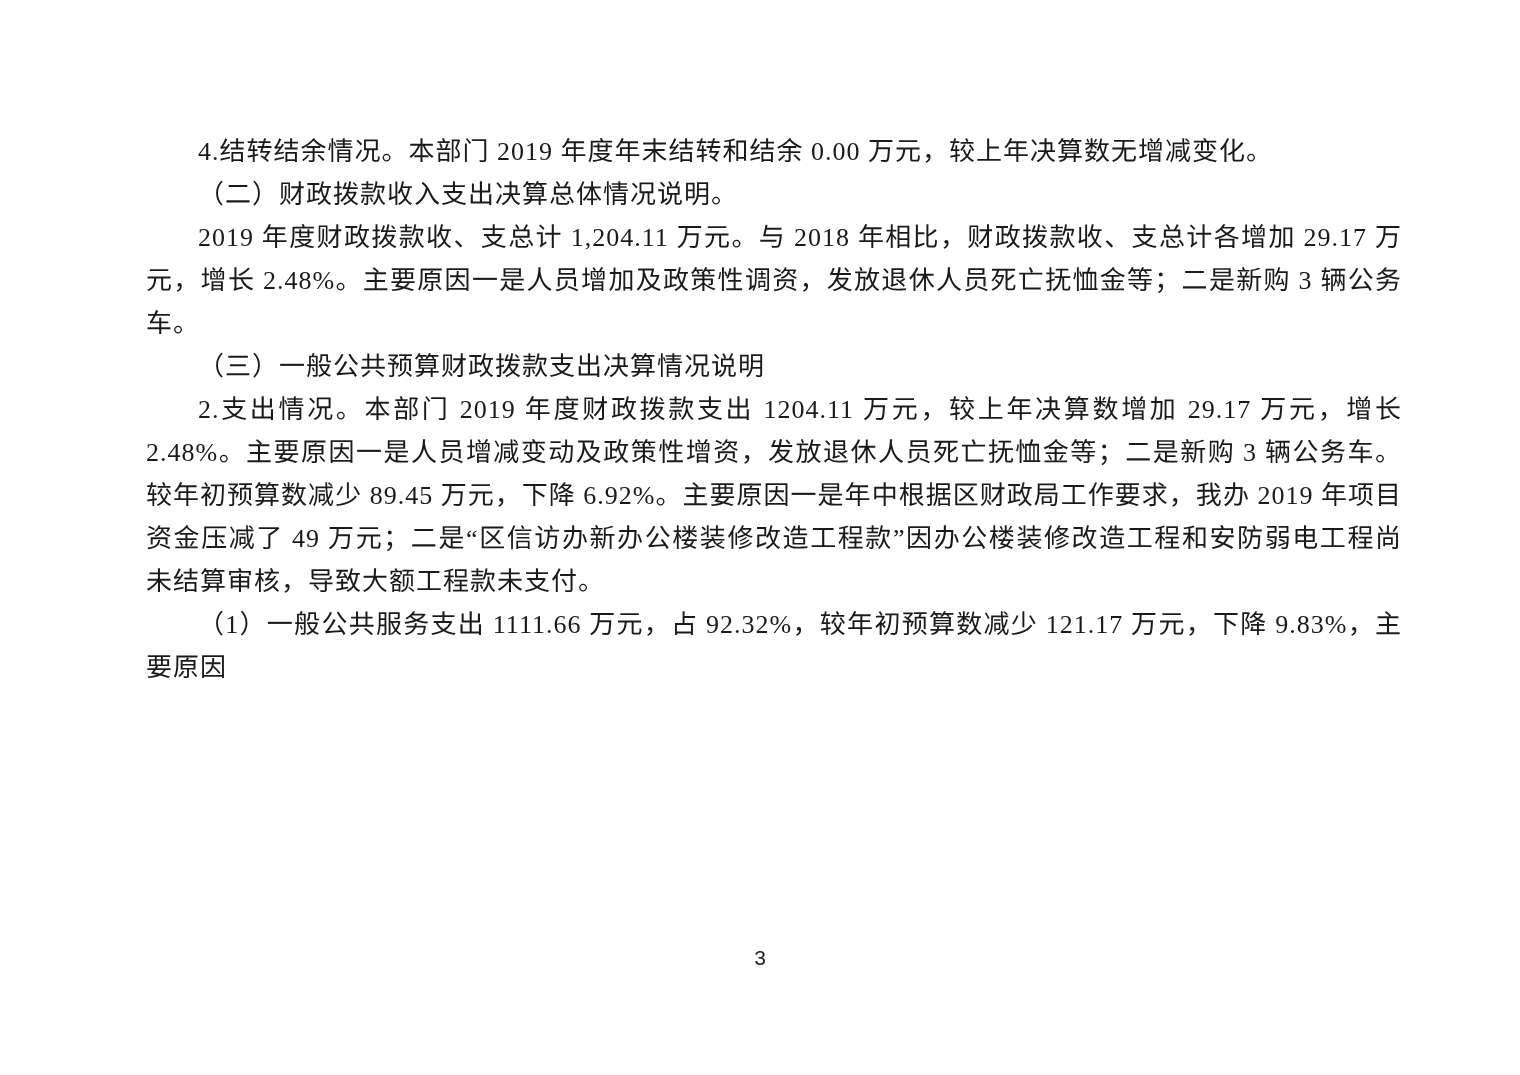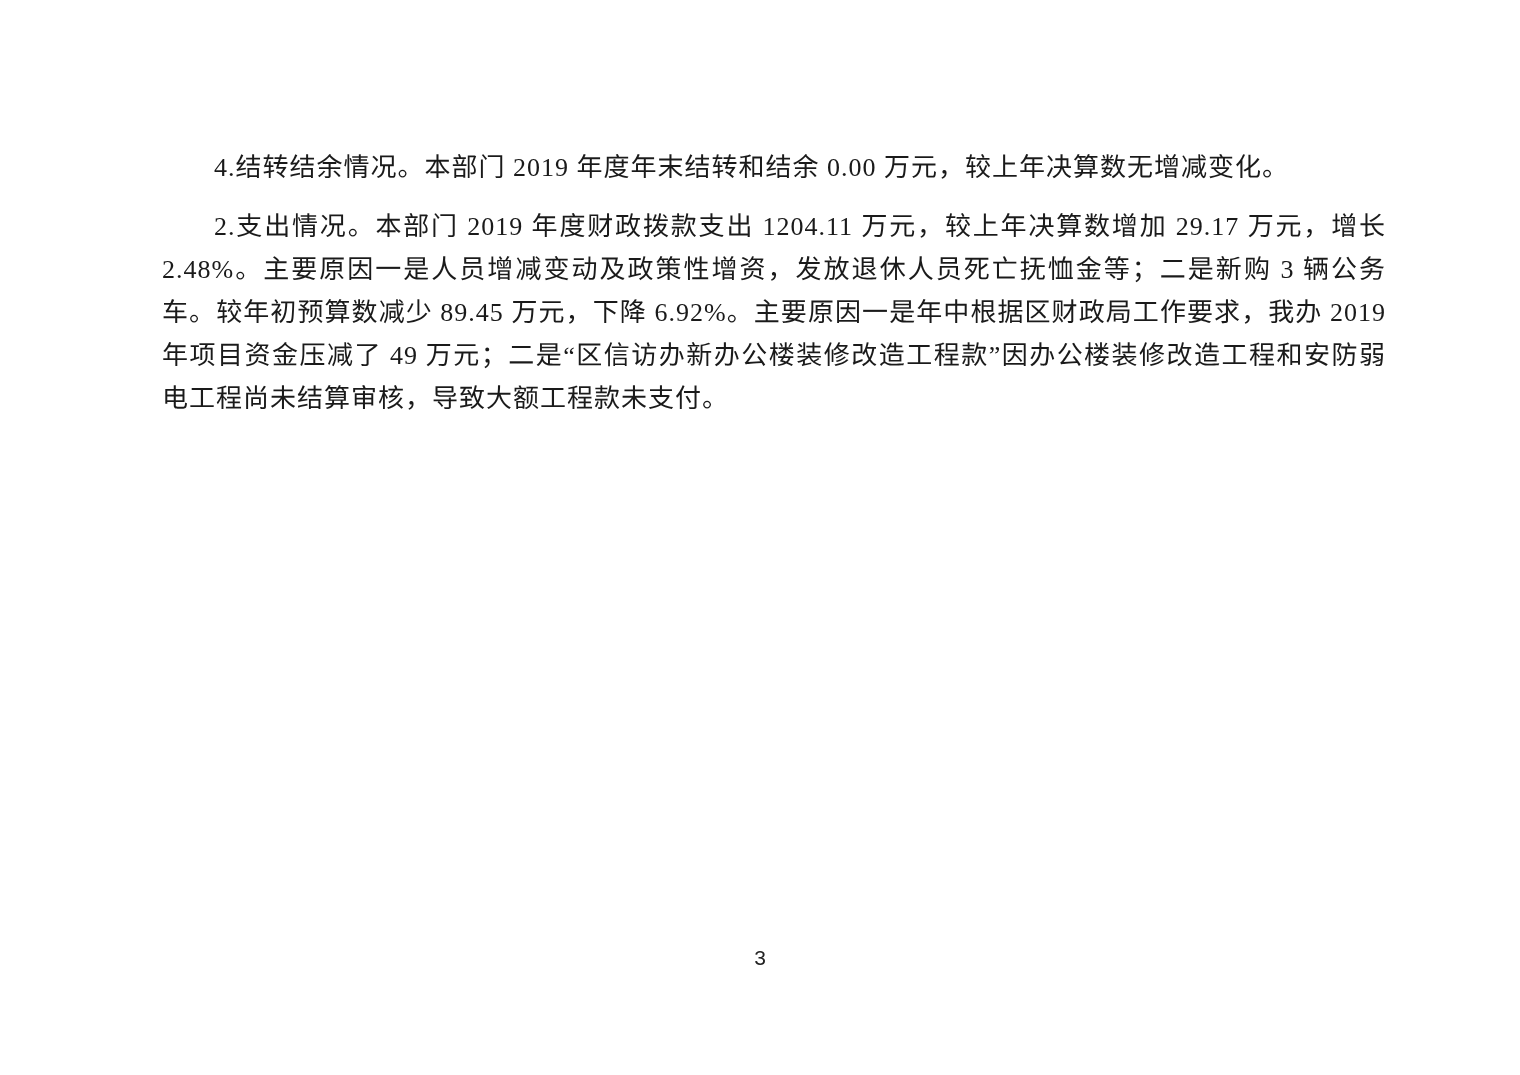--- a/index.html
+++ b/index.html
@@ -16,21 +16,21 @@
     font-family: "Liberation Serif", "DejaVu Serif", serif;
     color: #1a1a1a;
   }
   .content {
     position: absolute;
     left: 146px;
     top: 130px;
     width: 1256px;
   }
   .para {
-    margin: 16px;
+    margin: 0;
     font-size: 26px;
     line-height: 43px;
     text-align: justify;
     text-justify: inter-ideograph;
     text-indent: 2em;
     letter-spacing: 1px;
   }
   .footer {
     position: absolute;
     left: 0;
@@ -41,18 +41,22 @@
     font-size: 21px;
     color: #222222;
   }
 </style>
 </head>
 <body>
 
 <div class="page">
   <div class="content">
     <p class="para">4.结转结余情况。本部门 2019 年度年末结转和结余 0.00 万元，较上年决算数无增减变化。</p>
+    <p class="para">（二）财政拨款收入支出决算总体情况说明。</p>
+    <p class="para">2019 年度财政拨款收、支总计 1,204.11 万元。与 2018 年相比，财政拨款收、支总计各增加 29.17 万元，增长 2.48%。主要原因一是人员增加及政策性调资，发放退休人员死亡抚恤金等；二是新购 3 辆公务车。</p>
+    <p class="para">（三）一般公共预算财政拨款支出决算情况说明</p>
     <p class="para">2.支出情况。本部门 2019 年度财政拨款支出 1204.11 万元，较上年决算数增加 29.17 万元，增长 2.48%。主要原因一是人员增减变动及政策性增资，发放退休人员死亡抚恤金等；二是新购 3 辆公务车。较年初预算数减少 89.45 万元，下降 6.92%。主要原因一是年中根据区财政局工作要求，我办 2019 年项目资金压减了 49 万元；二是“区信访办新办公楼装修改造工程款”因办公楼装修改造工程和安防弱电工程尚未结算审核，导致大额工程款未支付。</p>
+    <p class="para">（1）一般公共服务支出 1111.66 万元，占 92.32%，较年初预算数减少 121.17 万元，下降 9.83%，主要原因</p>
   </div>
   <div class="footer">
     <span>3</span>
   </div>
 </div>
 
 </body></html>

